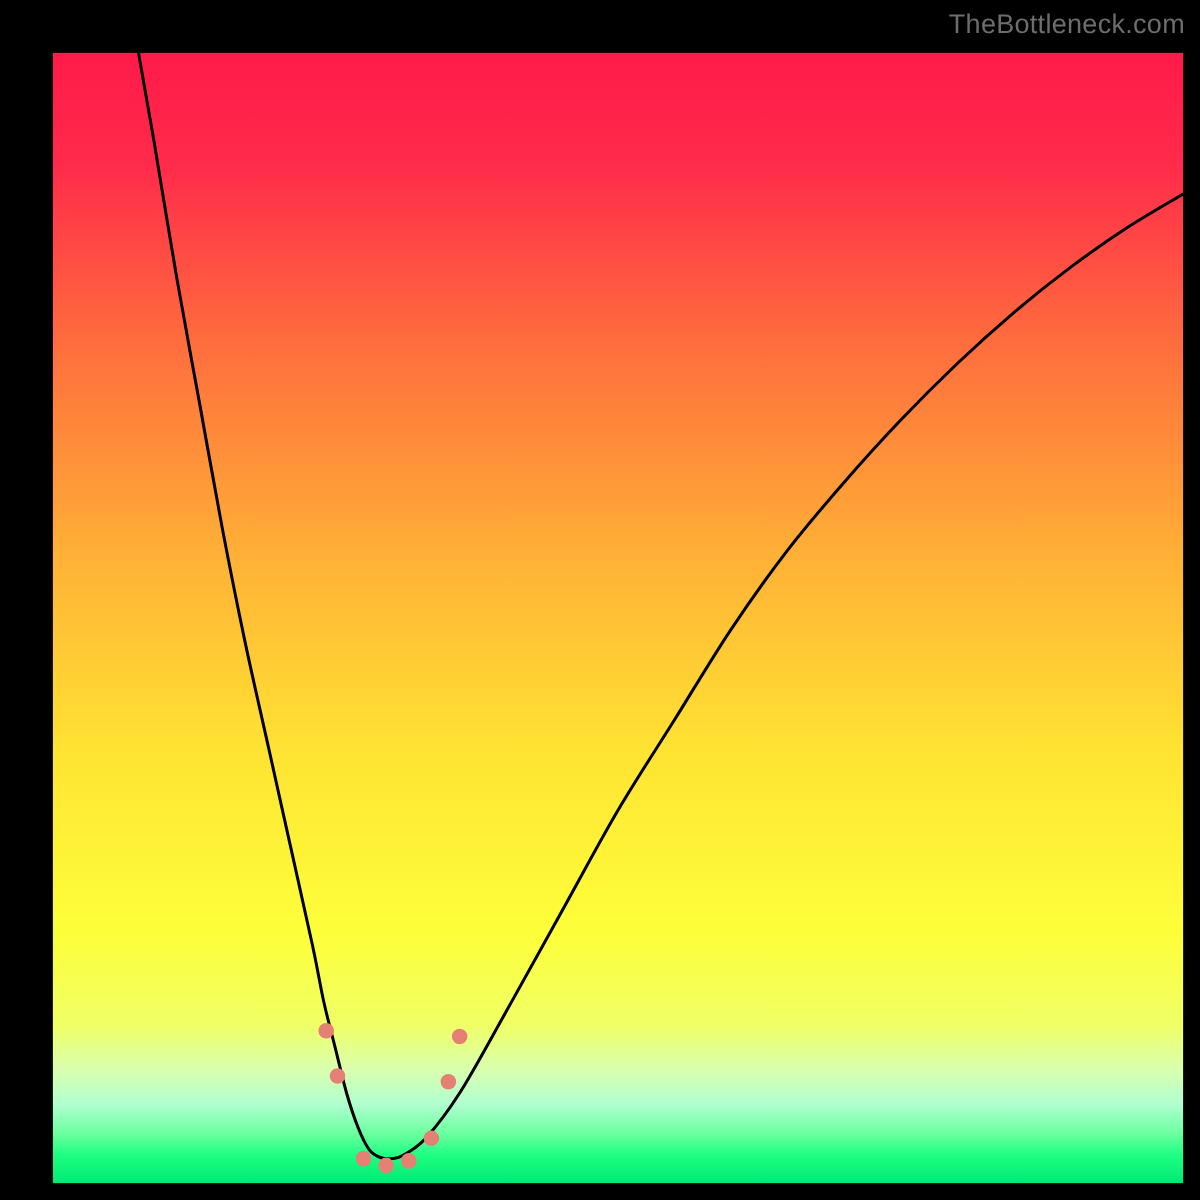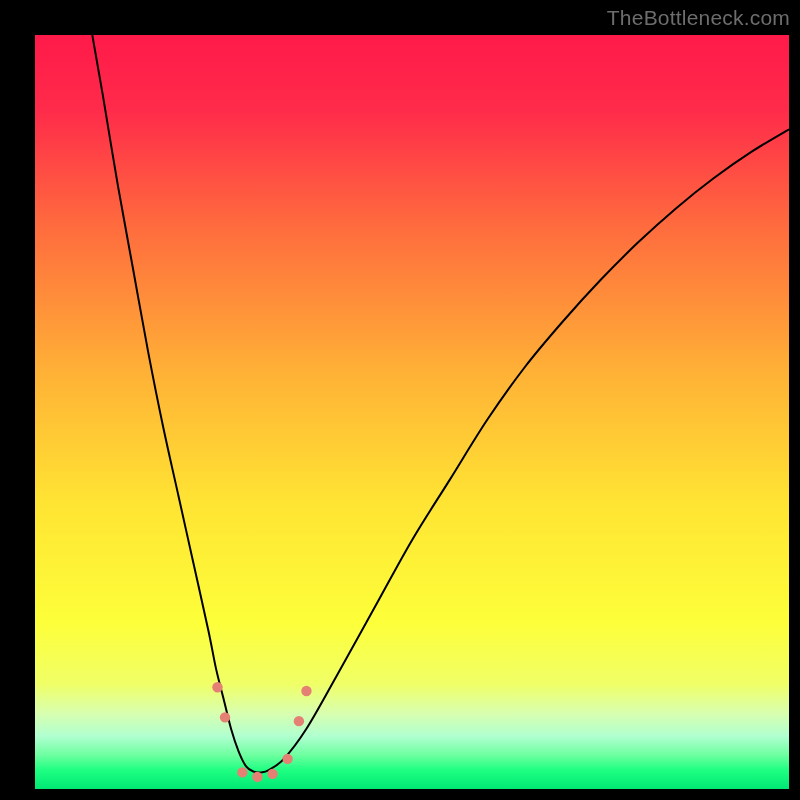--- a/index.html
+++ b/index.html
@@ -32,21 +32,21 @@
     left: 0;
     top: 0;
     width: 100%;
     height: 100%;
   }
   .watermark {
     position: absolute;
     top: 6px;
     right: 10px;
     color: #6d6d6d;
-    font-size: 21px;
+    font-size: 18px;
     font-weight: 500;
     letter-spacing: 0.2px;
   }
   svg.curve {
     position: absolute;
     left: 0;
     top: 0;
     width: 100%;
     height: 100%;
   }

